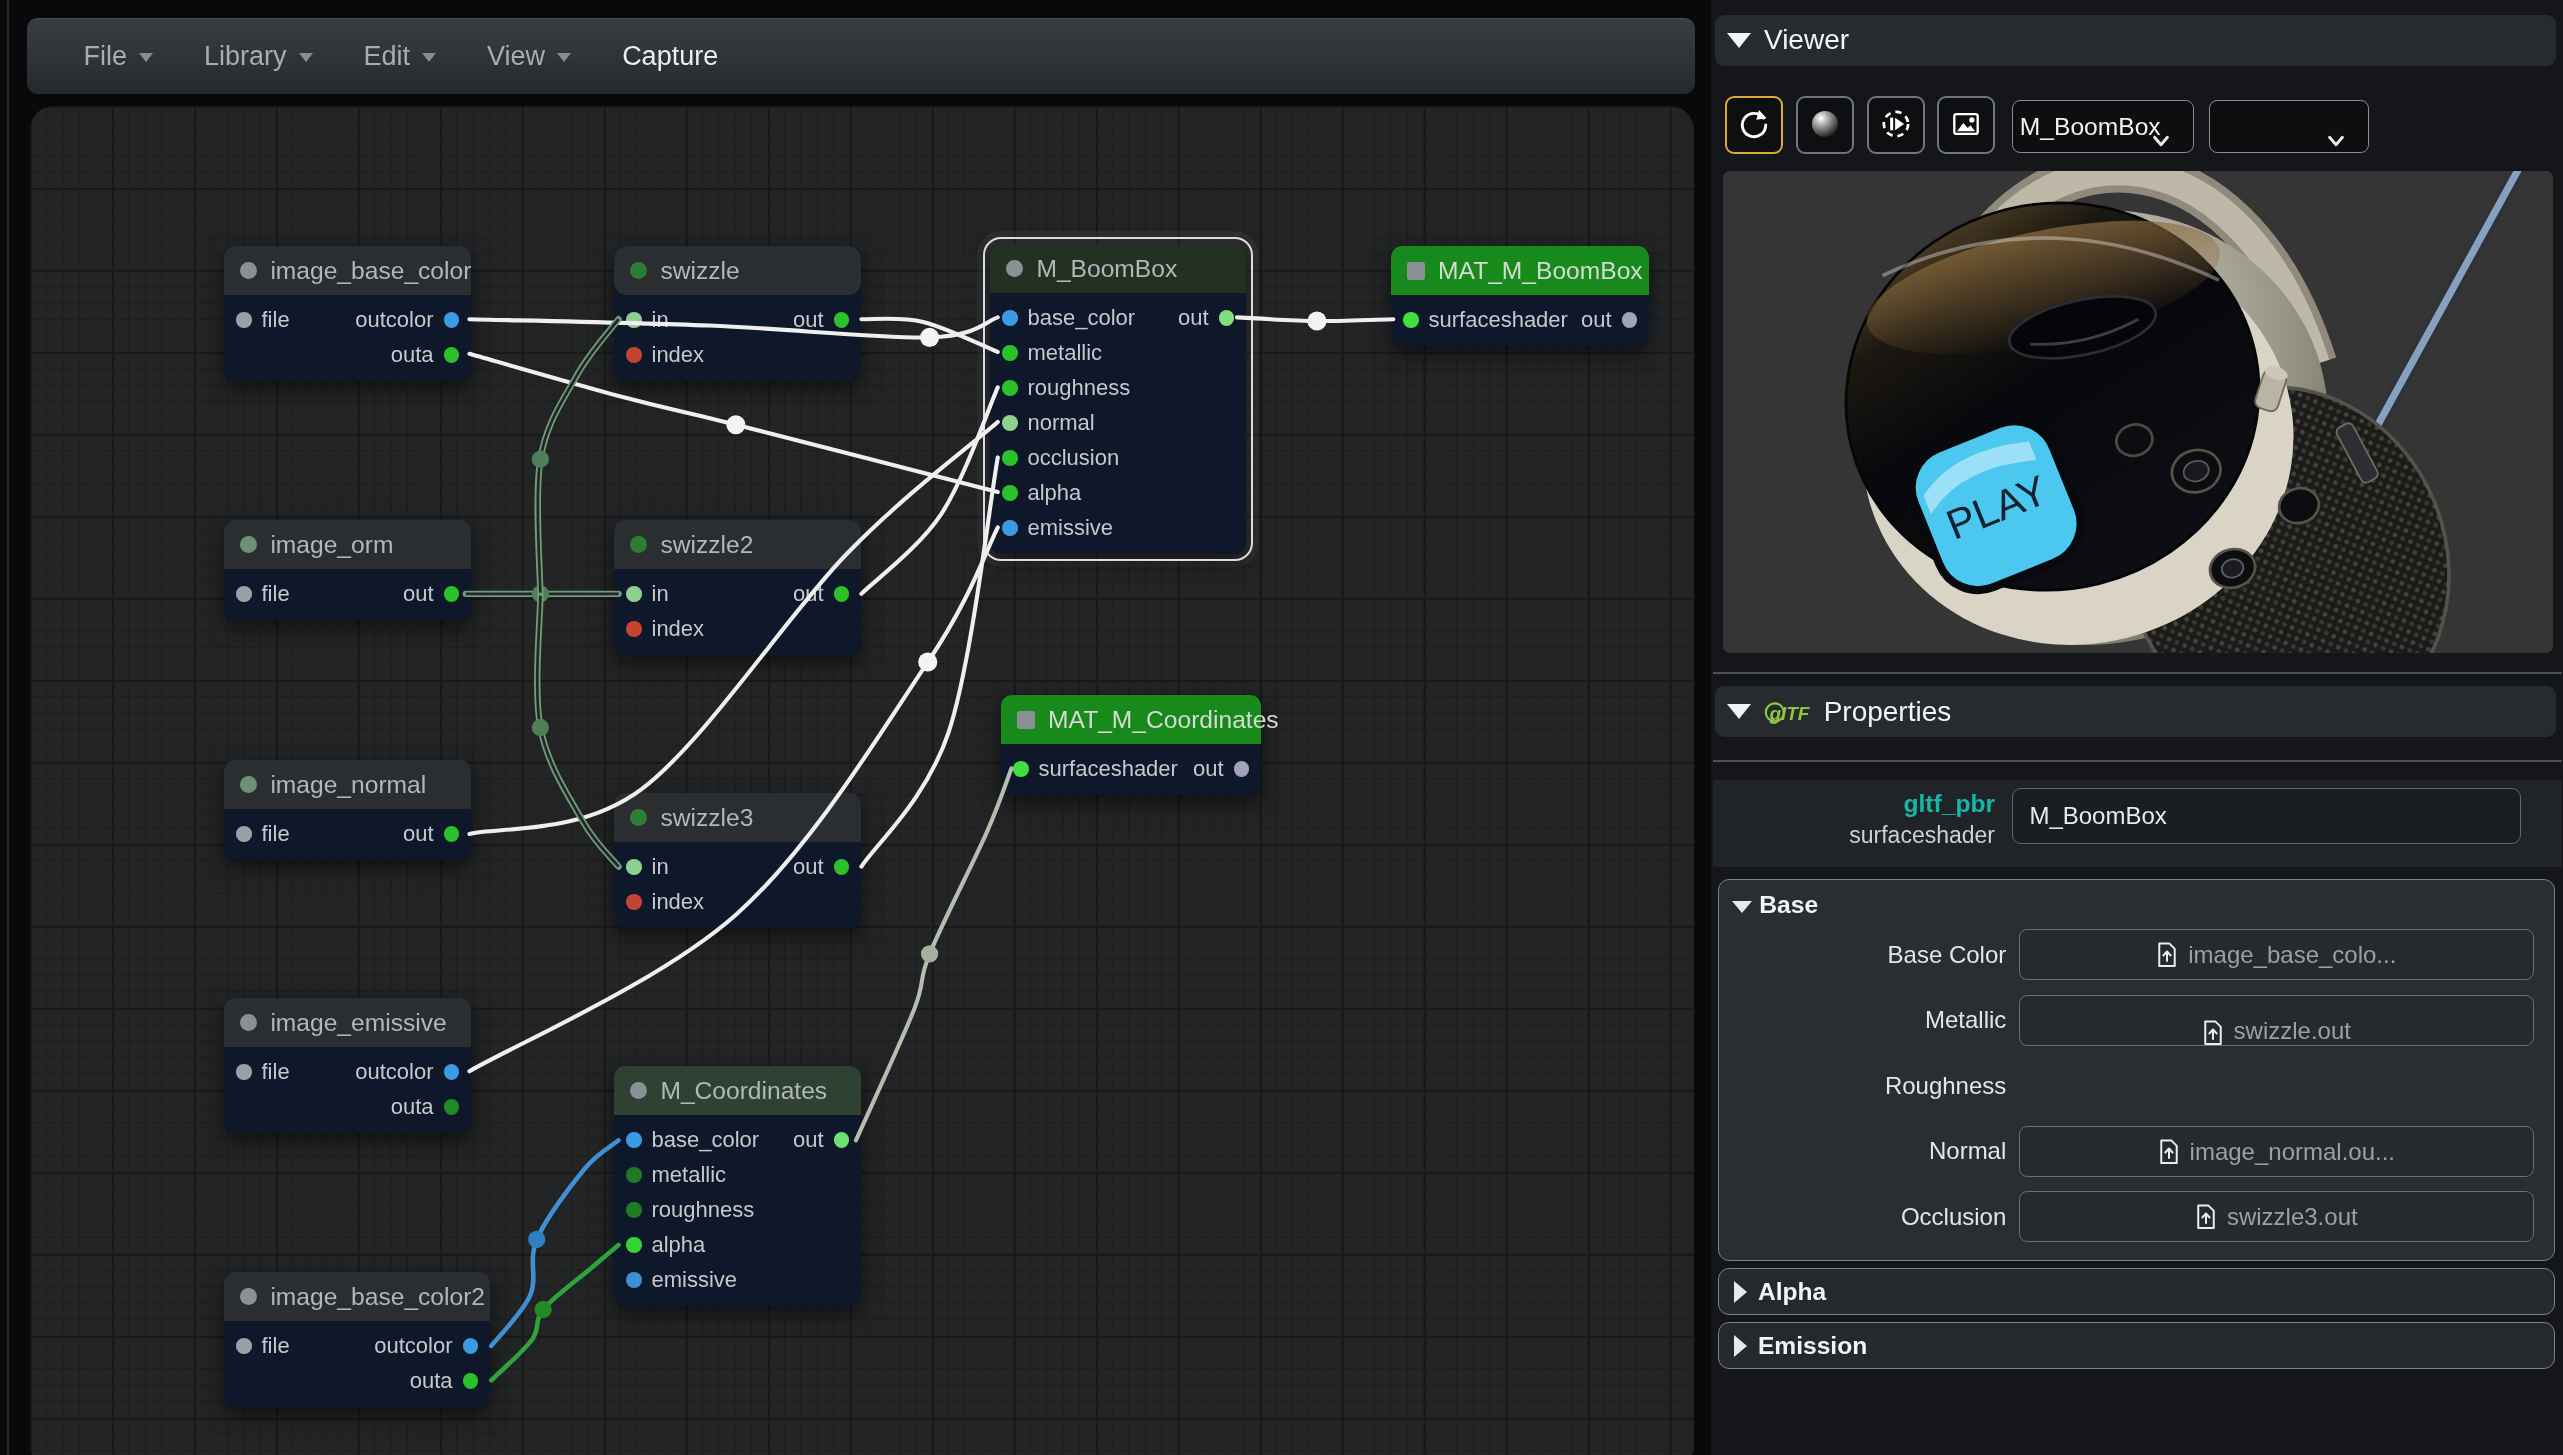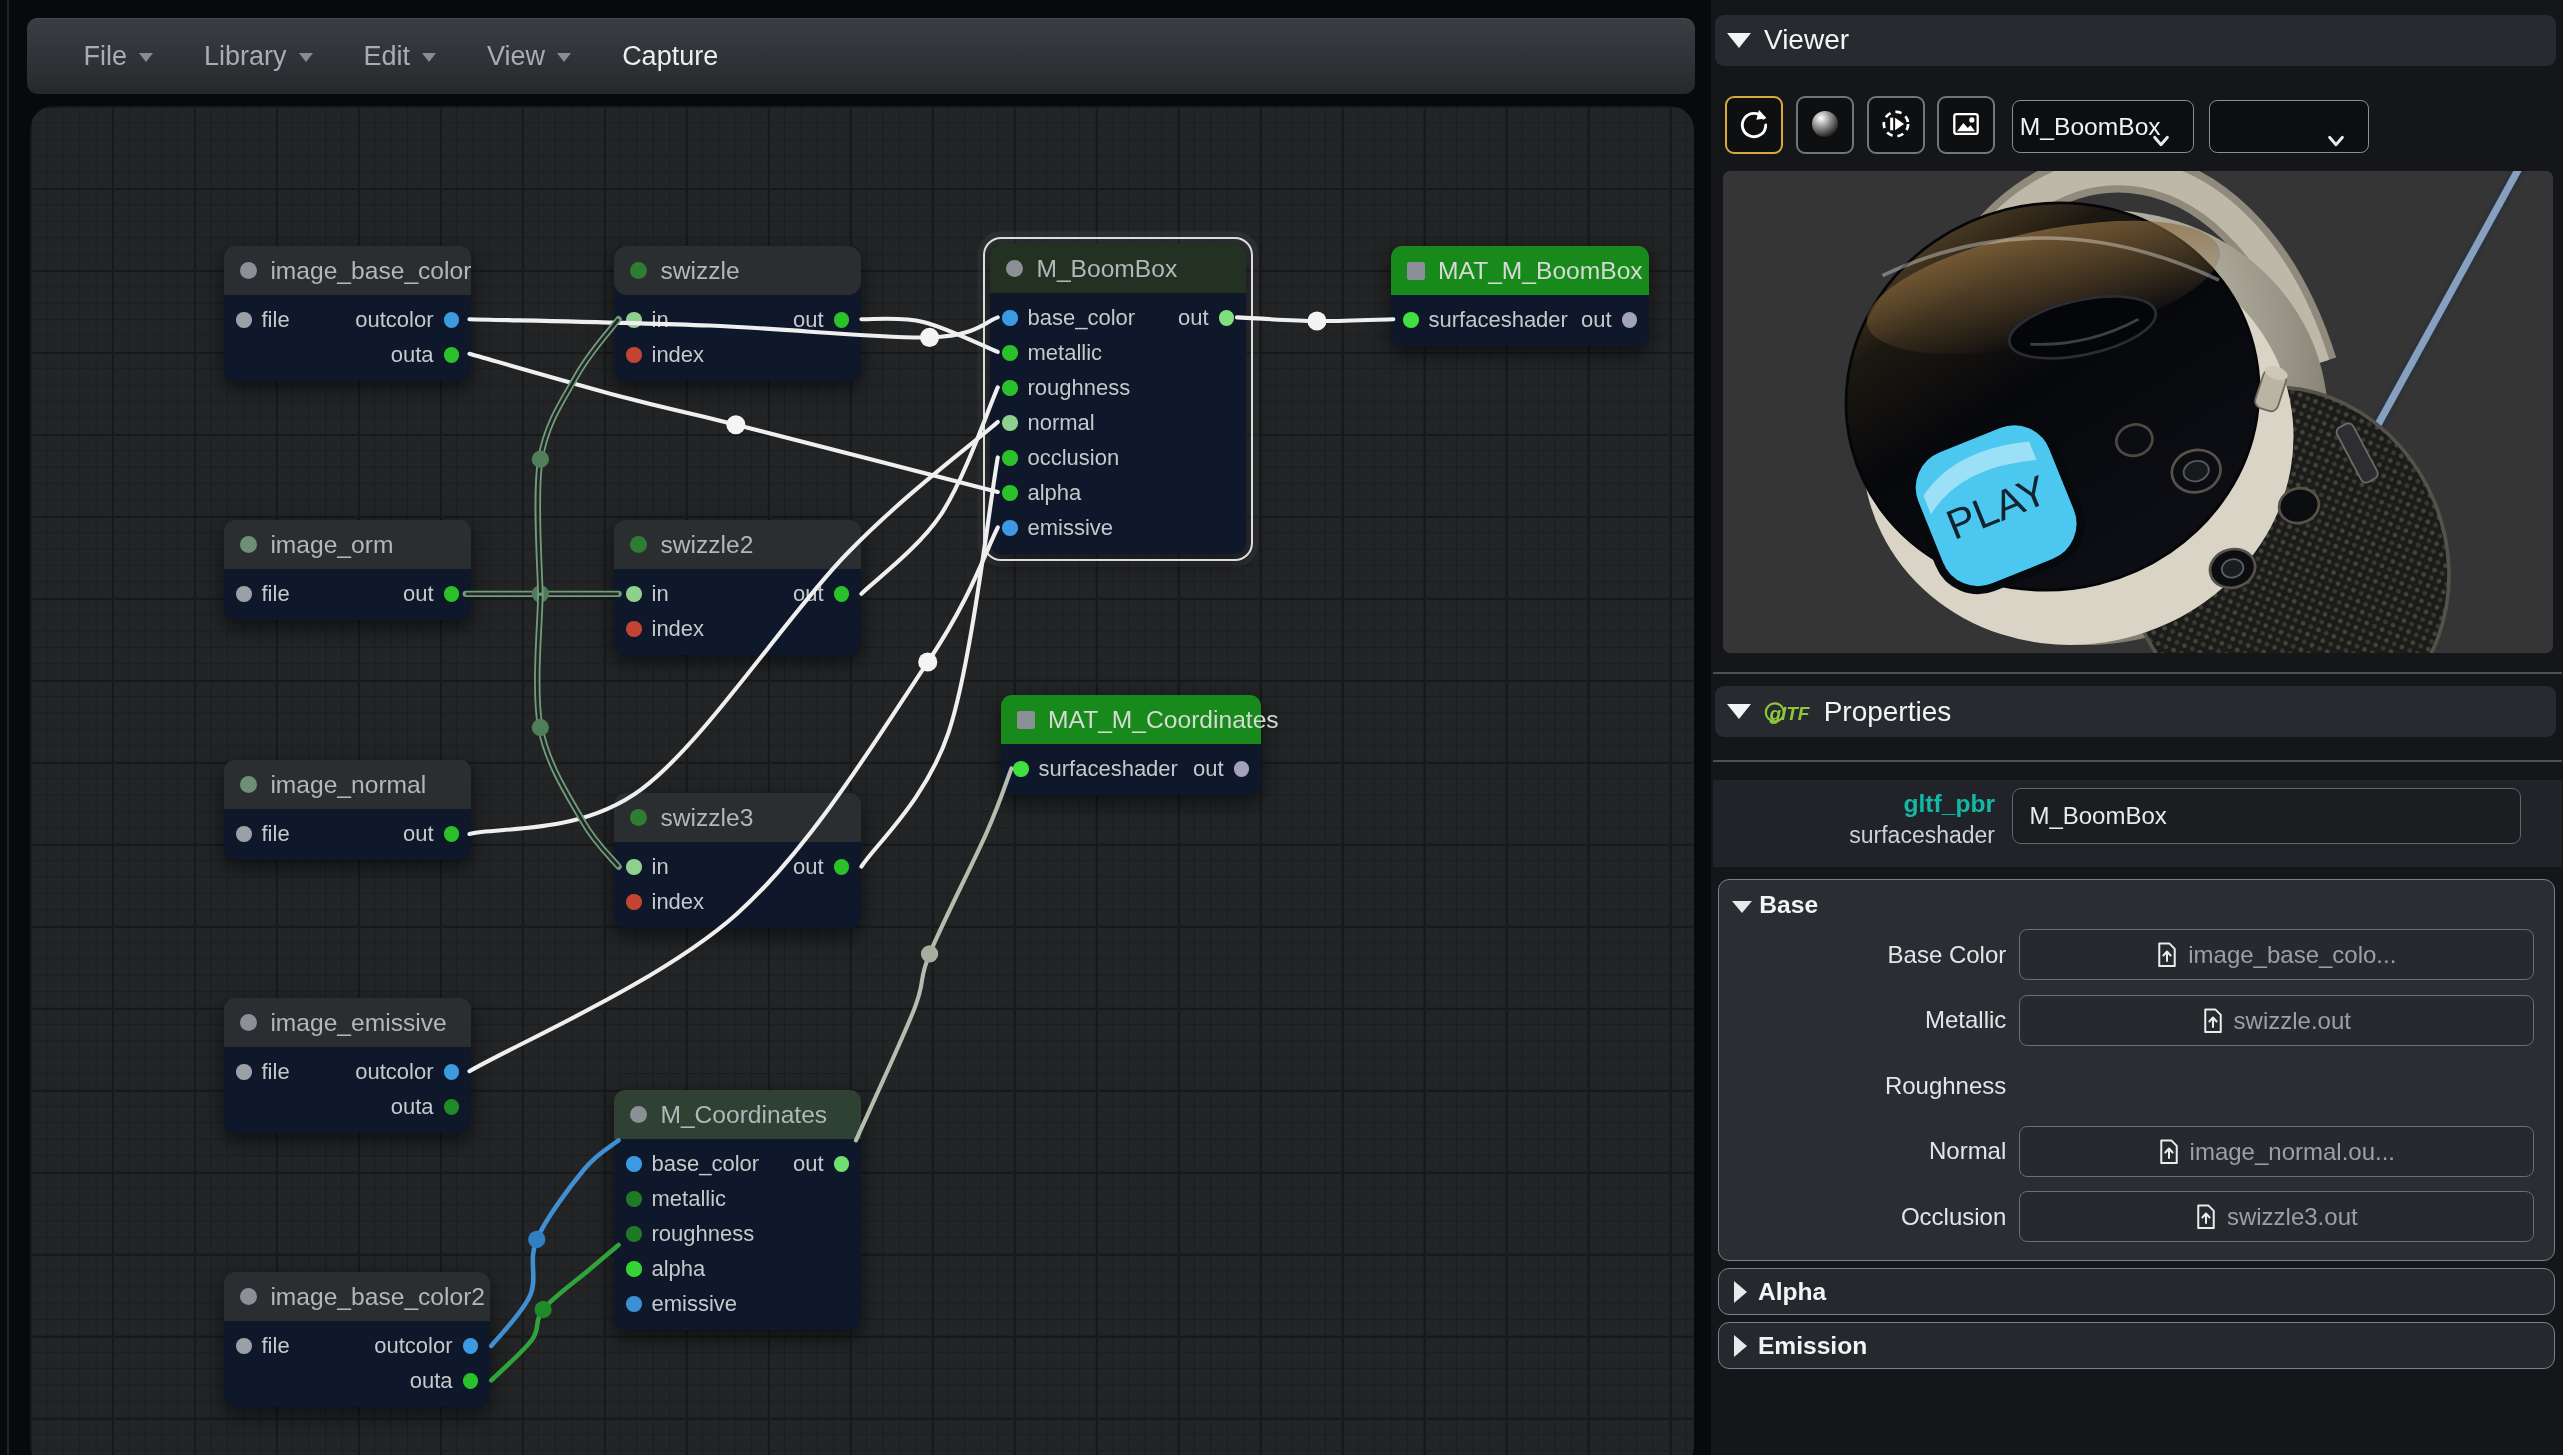--- a/index.html
+++ b/index.html
@@ -307,21 +307,21 @@
           </span>
         </div>
         <div class="prow">
           <span class="rt">
             <span>outa</span>
             <span class="pdot" style="background: rgb(31, 138, 38);"></span>
           </span>
         </div>
       </div>
     </div>
-    <div class="node" style="left: 614px; top: 1090px; width: 247px;">
+    <div class="node" style="left: 614px; top: 1066px; width: 247px;">
       <div class="node-header" style="background: rgb(46, 65, 50);">
         <span class="hicon-circle" style="background: rgb(138, 144, 150);"></span>
         <span>M_Coordinates</span>
       </div>
       <div class="node-body">
         <div class="prow">
           <span class="pdot" style="background: rgb(59, 154, 225);"></span>
           <span>base_color</span>
           <span class="rt">
             <span>out</span>
@@ -559,21 +559,21 @@
         <div style="padding:11px 0 0 12.7px;"><span class="tri-down-sm"></span><span class="sec-title">Base</span></div>
         <div class="form-label" style="top:61px;">Base Color</div>
         <div class="form-btn" style="top:49px;">
           <svg width="20" height="25.5" viewBox="0 0 22 28">
             <path d="M2.5 1.5 H13.5 L19.5 7.5 V26.5 H2.5 Z" fill="none" stroke="#ececec" stroke-width="2.2" stroke-linejoin="round"></path>
             <path d="M11 21 V11 M7 14.8 L11 10.4 L15 14.8" fill="none" stroke="#ececec" stroke-width="2.2" stroke-linecap="round" stroke-linejoin="round"></path>
           </svg>
           <span>image_base_colo...</span>
         </div>
         <div class="form-label" style="top:126px;">Metallic</div>
-        <div class="form-btn" style="top:115px;">
+        <div class="form-btn" style="top:115px;align-items:flex-end;">
           <svg width="20" height="25.5" viewBox="0 0 22 28">
             <path d="M2.5 1.5 H13.5 L19.5 7.5 V26.5 H2.5 Z" fill="none" stroke="#ececec" stroke-width="2.2" stroke-linejoin="round"></path>
             <path d="M11 21 V11 M7 14.8 L11 10.4 L15 14.8" fill="none" stroke="#ececec" stroke-width="2.2" stroke-linecap="round" stroke-linejoin="round"></path>
           </svg>
           <span>swizzle.out</span>
         </div>
         <div class="form-label" style="top:192px;">Roughness</div>
         <div class="form-label" style="top:257px;">Normal</div>
         <div class="form-btn" style="top:246px;">
           <svg width="20" height="25.5" viewBox="0 0 22 28">

